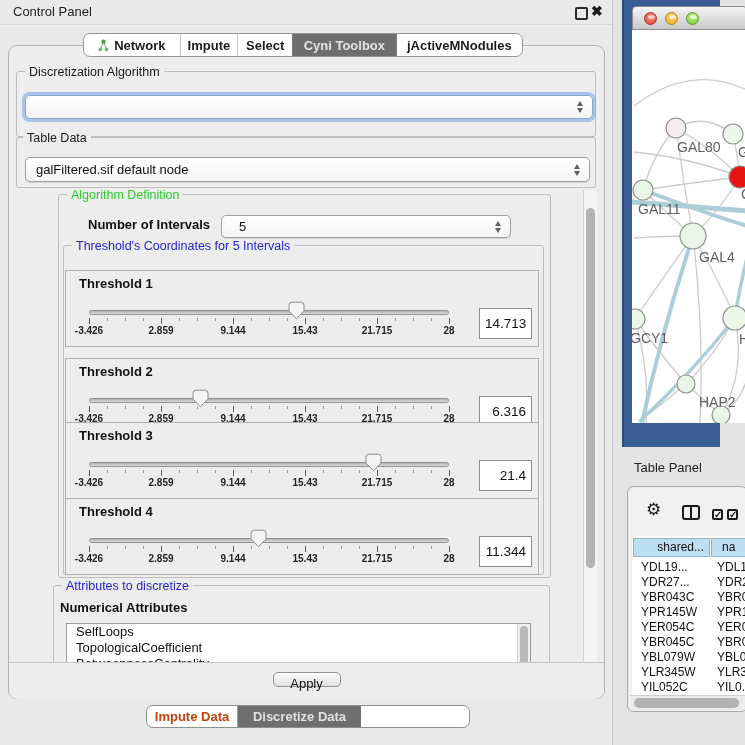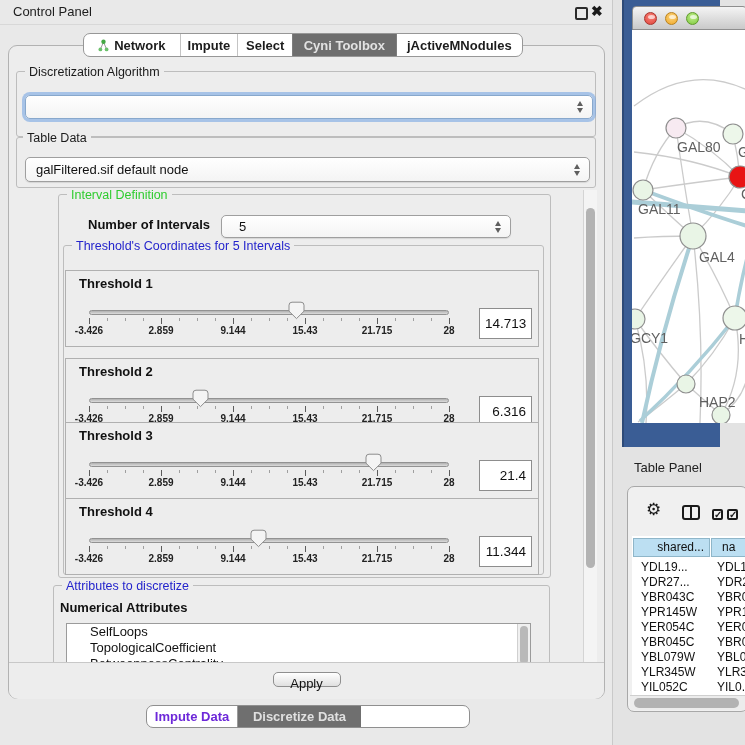--- a/index.html
+++ b/index.html
@@ -63,32 +63,32 @@
   .tick{position:absolute;top:0;width:1px;height:6px;background:#5c5c5c;}
   .tick.minor{height:3px;background:#9f9f9f;}
   .thr-ticklabels{position:absolute;left:23px;top:54px;width:360px;height:12px;}
   .ticklabel{position:absolute;width:60px;text-align:center;font-size:10px;font-weight:bold;color:#222;white-space:nowrap;}
   .thr-value{position:absolute;left:413px;top:37px;width:53px;height:31px;border:1px solid #8d8d8d;background:#fff;
              box-sizing:border-box;font-family:"Liberation Sans",sans-serif;font-size:13.5px;color:#111;
              text-align:right;padding:0 5px;border-radius:0;}
 
   
   #attr-list{position:absolute;left:12px;top:37px;width:465px;height:46px;background:#fff;border:1px solid #9b9b9b;box-sizing:border-box;overflow:hidden;}
-  .attr-item{height:16px;line-height:16px;font-size:13px;color:#111;padding-left:23px;white-space:nowrap;}
+  .attr-item{height:16px;line-height:16px;font-size:13px;color:#111;padding-left:9px;white-space:nowrap;}
   #attr-scroll{position:absolute;right:0;top:0;width:13px;height:100%;background:#f0f0f0;border-left:1px solid #d0d0d0;box-sizing:border-box;}
   #attr-scroll .thumb{position:absolute;left:2px;top:2px;width:8px;height:38px;border-radius:4px;background:#b9b9b9;}
 
   
   #apply-row{left:9px;top:662px;width:595px;height:36px;background:#ededed;border-top:1px solid #c8c8c8;border-radius:0 0 9px 9px;}
   #apply-btn{position:absolute;left:50%;top:9px;transform:translateX(-50%);width:68px;height:15px;
              background:linear-gradient(#ffffff,#e0e0e0);border:1px solid #8f8f8f;border-radius:5px;
              font-size:13px;color:#111;text-align:center;line-height:21px;box-sizing:border-box;}
   #bottom-tabs{left:146px;top:705px;width:324px;height:23px;display:flex;background:#fff;border:1px solid #8f8f8f;
                border-radius:7px;overflow:hidden;box-sizing:border-box;}
-  .btab{display:flex;align-items:center;justify-content:center;font-size:13px;font-weight:bold;color:#6d28d9;
+  .btab{display:flex;align-items:center;justify-content:center;font-size:13px;font-weight:bold;color:#c2410c;
         box-sizing:border-box;height:100%;border-right:1px solid #9b9b9b;}
   .btab:last-child{border-right:none;}
   .btab.sel{background:#6f6f6f;color:#e0e0e0;}
 
   
   #net-window{left:622px;top:0;width:98px;height:447px;background:#3a5d95;border-left:2px solid #2d4a78;box-sizing:border-box;}
   #net-titlebar{left:630px;top:6px;width:115px;height:24px;background:linear-gradient(#f4f4f4,#c9c9c9);
                 border:1px solid #8e8e8e;border-radius:4px 4px 0 0;box-sizing:border-box;}
   .light{position:absolute;top:5px;width:13px;height:13px;border-radius:50%;box-sizing:border-box;}
   .light i{position:absolute;left:2.5px;top:1.5px;width:7px;height:4px;border-radius:50%;background:rgba(255,255,255,0.65);}
@@ -173,21 +173,21 @@
       <span class="val" style="line-height:23px;">galFiltered.sif default node</span>
       <span class="spin">
           <span class="up"></span>
           <span class="dn"></span>
         </span>
     </div>
 
     <div id="scrollpane" class="abs">
 
       <div class="groupbox" style="left:42px;top:4px;width:493px;height:384px;">
-        <span class="group-title gt-green">Interval Definition</span>
+        <span class="group-title gt-green">Algorithm Definition</span>
         <div style="position:absolute;left:29px;top:22px;font-size:13px;font-weight:bold;color:#111;">Number of Intervals</div>
         <div class="combo" style="left:162px;top:20px;width:290px;height:23px;">
           <span class="val" style="left:17px;line-height:21px;">5</span>
           <span class="spin">
               <span class="up"></span>
               <span class="dn"></span>
             </span>
         </div>
 
         <div class="groupbox" style="left:4px;top:50px;width:481px;height:330px;">

